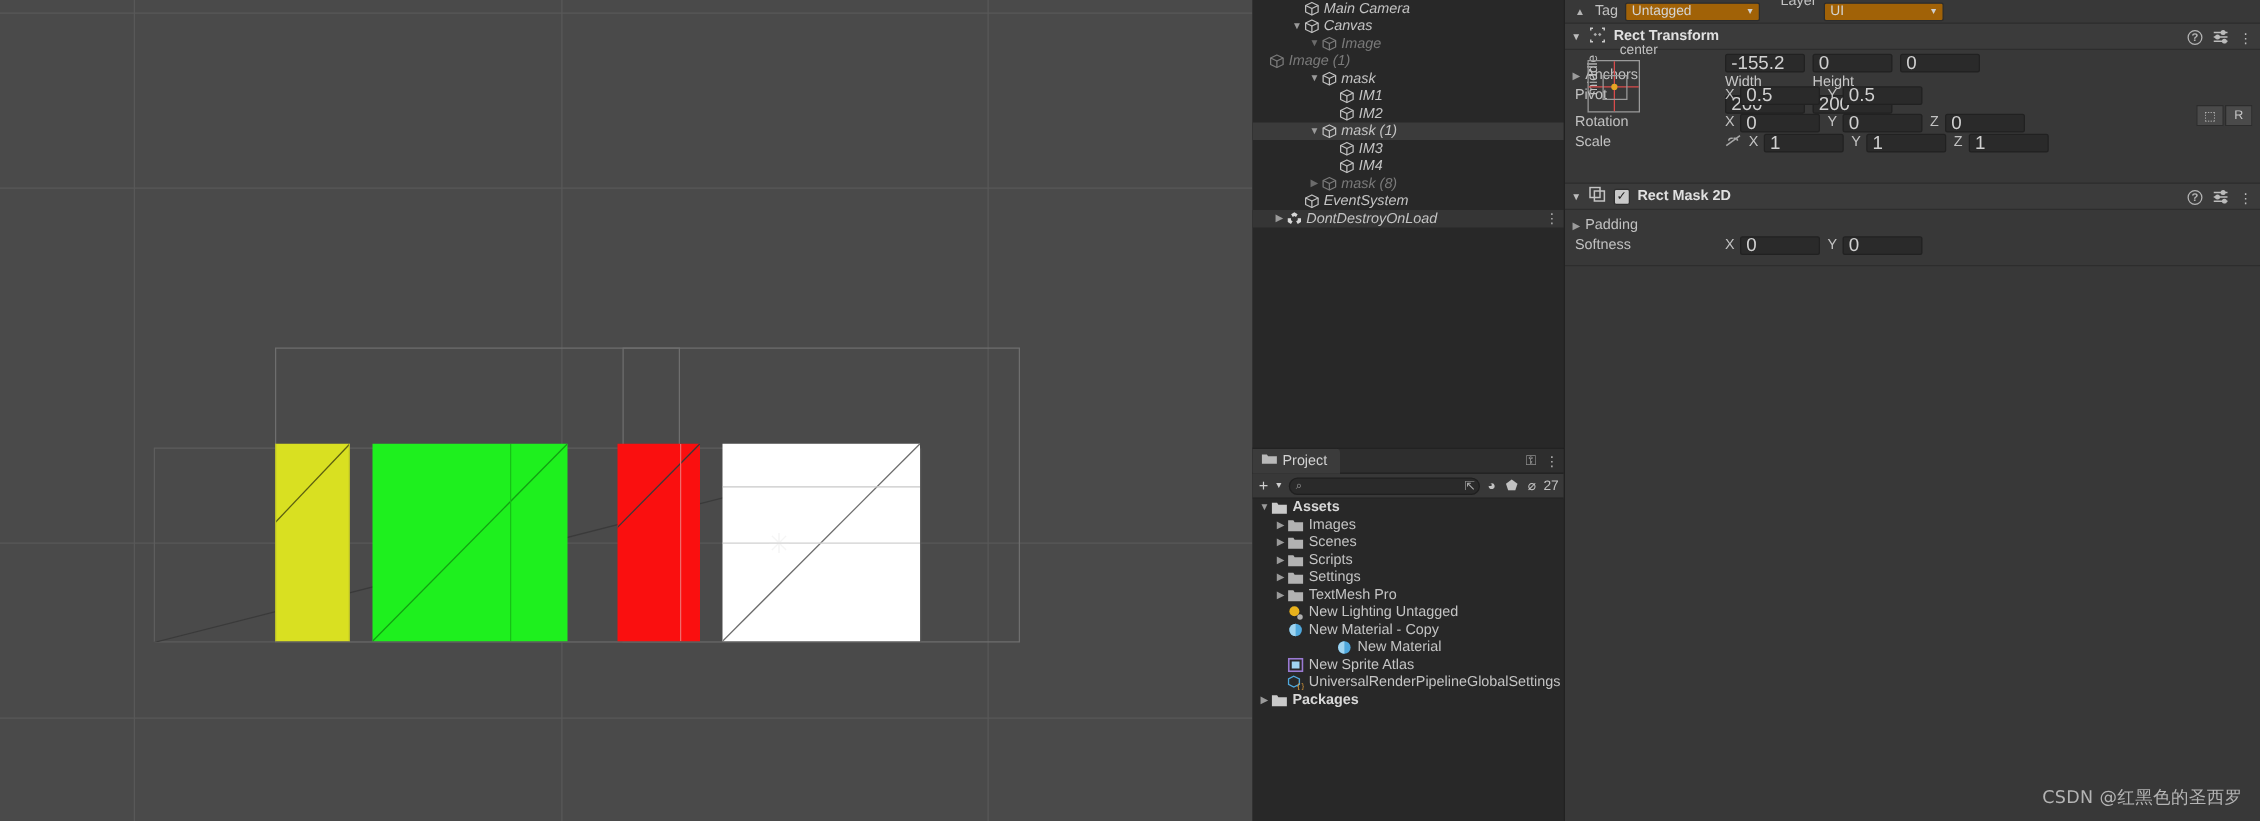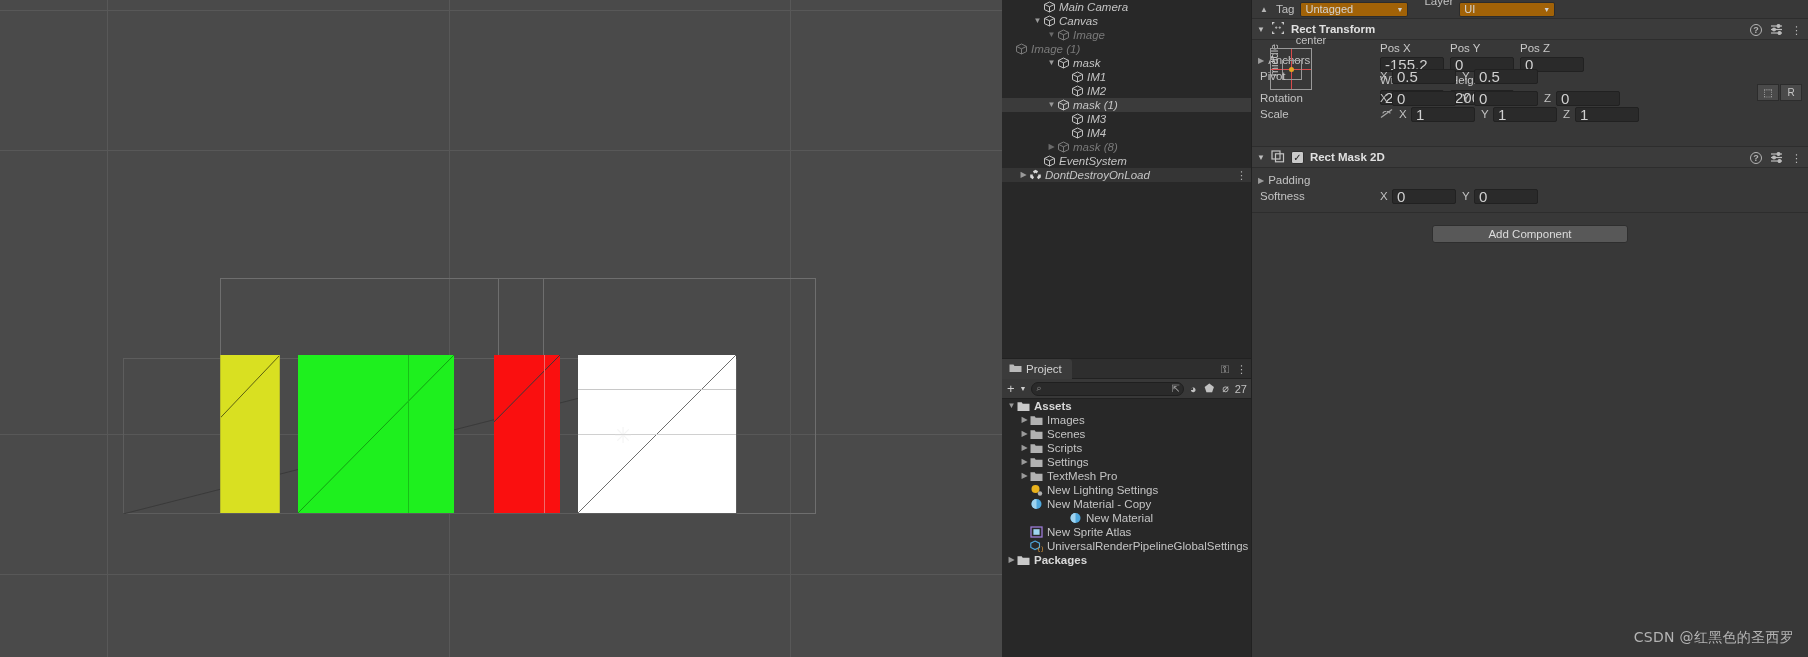--- a/index.html
+++ b/index.html
@@ -586,21 +586,21 @@
                 <path d="M0.5 1.2h4.2l1 1.5h6.8v7.3H0.5z" fill="#b2b2b2"></path>
               </svg></span>
             <span class="p-label">TextMesh Pro</span>
           </div>
           <div class="p-row" style="padding-left: 17px;">
             <span class="tri empty"></span>
             <span class="asset-ico"><svg width="13" height="12" viewBox="0 0 13 12">
                 <circle cx="5.5" cy="5" r="4" fill="#e8b11c"></circle>
                 <circle cx="10" cy="9.5" r="2.2" fill="#b0b0b0"></circle>
               </svg></span>
-            <span class="p-label">New Lighting Settings</span>
+            <span class="p-label">New Lighting Untagged</span>
           </div>
           <div class="p-row" style="padding-left: 17px;">
             <span class="tri empty"></span>
             <span class="asset-ico"><svg width="13" height="12" viewBox="0 0 13 12">
                 <circle cx="6.5" cy="6" r="5" fill="#4fa8dd"></circle>
                 <path d="M6.5 1a5 5 0 0 0 0 10z" fill="#9fd4f0"></path>
               </svg></span>
             <span class="p-label">New Material - Copy</span>
           </div>
           <div class="p-row" style="padding-left: 17px; margin-left: 39px;">
@@ -692,25 +692,20 @@
           <div class="aw-middle-label">middle</div>
           <div class="aw-box">
             <div class="aw-hline"></div>
             <div class="aw-vline"></div>
             <div class="aw-inner"></div>
             <div class="aw-dot"></div>
           </div>
         </div>
 
         <div style="position:absolute; left:128px; top:2px; width:420px;">
-          <div style="display:flex; gap:6px; height:14px;">
-            <div style="width:64px;">Pos X</div>
-            <div style="width:64px;">Pos Y</div>
-            <div style="width:64px;">Pos Z</div>
-          </div>
           <div style="display:flex; gap:6px; margin-top:1px;">
             <div class="num-in" style="width:64px;">-155.2</div>
             <div class="num-in" style="width:64px;">0</div>
             <div class="num-in" style="width:64px;">0</div>
           </div>
           <div style="display:flex; gap:6px; height:15px; margin-top:2px;">
             <div style="width:64px;">Width</div>
             <div style="width:64px;">Height</div>
           </div>
           <div style="display:flex; gap:6px; margin-top:1px;">
@@ -806,20 +801,17 @@
           <span class="frow-label">Softness</span>
           <span class="axis">X</span>
           <span class="num-in" style="width:64px;">0</span>
           <span class="axis" style="margin-left:6px;">Y</span>
           <span class="num-in" style="width:64px;">0</span>
         </div>
       </div>
 
       <div class="insp-divider"></div>
 
-      <div class="add-component-wrap">
-        <div class="add-component">Add Component</div>
-      </div>
     </div>
 
     <div class="watermark">CSDN @红黑色的圣西罗</div>
   </div>
 </div>
 
 </body></html>

